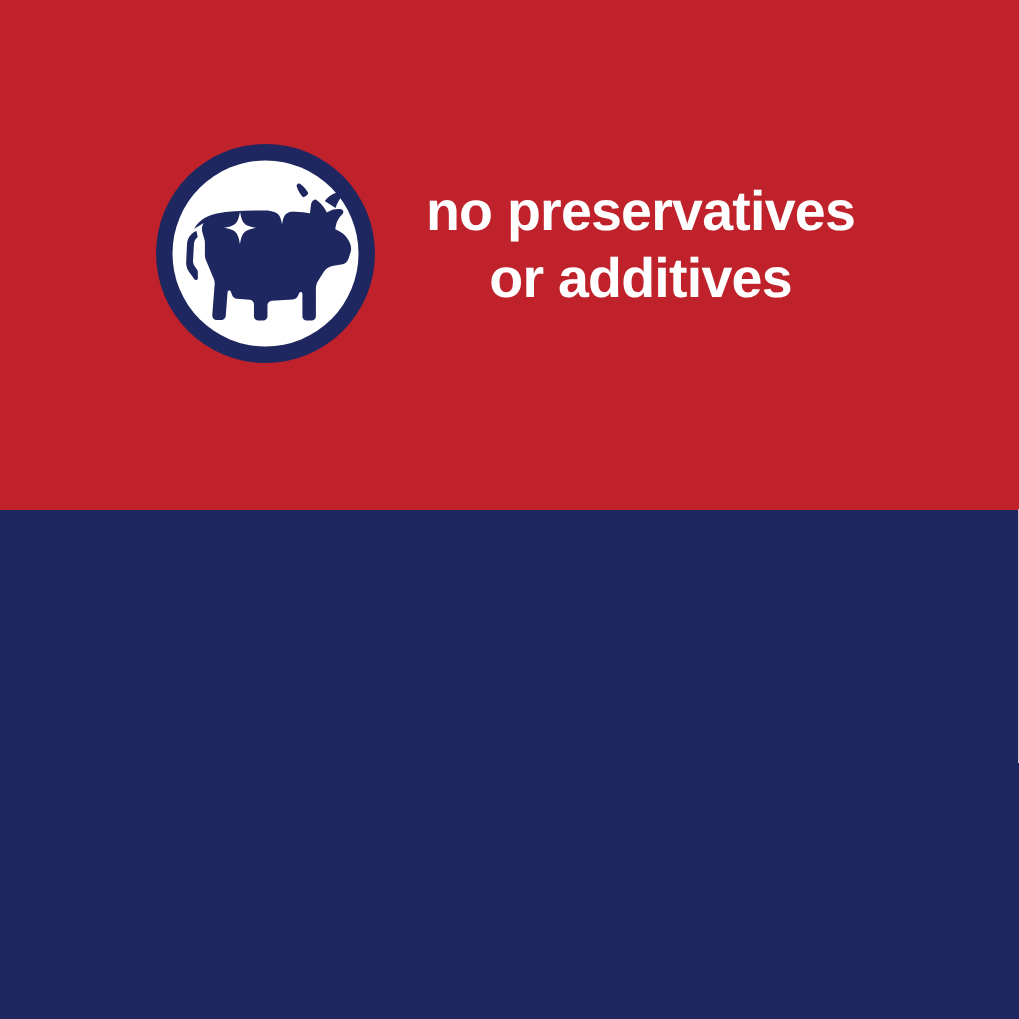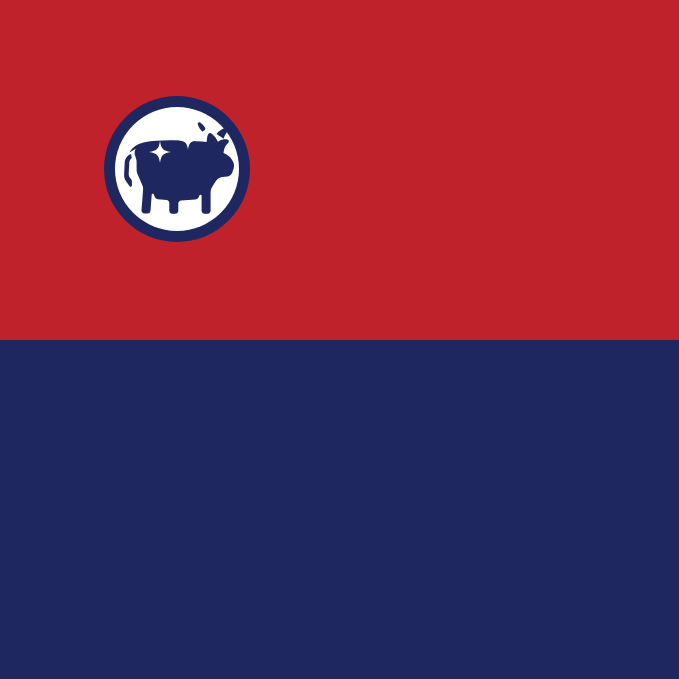--- a/index.html
+++ b/index.html
@@ -179,20 +179,22 @@
                    c6.8,-1.1 8.2,-2.5 9.3,-9.3 z"></path>
           <path d="M103.5,30.0
                    c0.8,5.2 1.9,6.3 7.1,7.1
                    c-5.2,0.8 -6.3,1.9 -7.1,7.1
                    c-0.8,-5.2 -1.9,-6.3 -7.1,-7.1
                    c5.2,-0.8 6.3,-1.9 7.1,-7.1 z"></path>
         </g>
       </svg>
     </div>
 
+    <div class="benefit-text benefit-text--top">no preservatives
+or additives</div>
   </div>
 
   <div class="panel panel--bottom">
 
     
 
     
   </div>
 
 </div>

